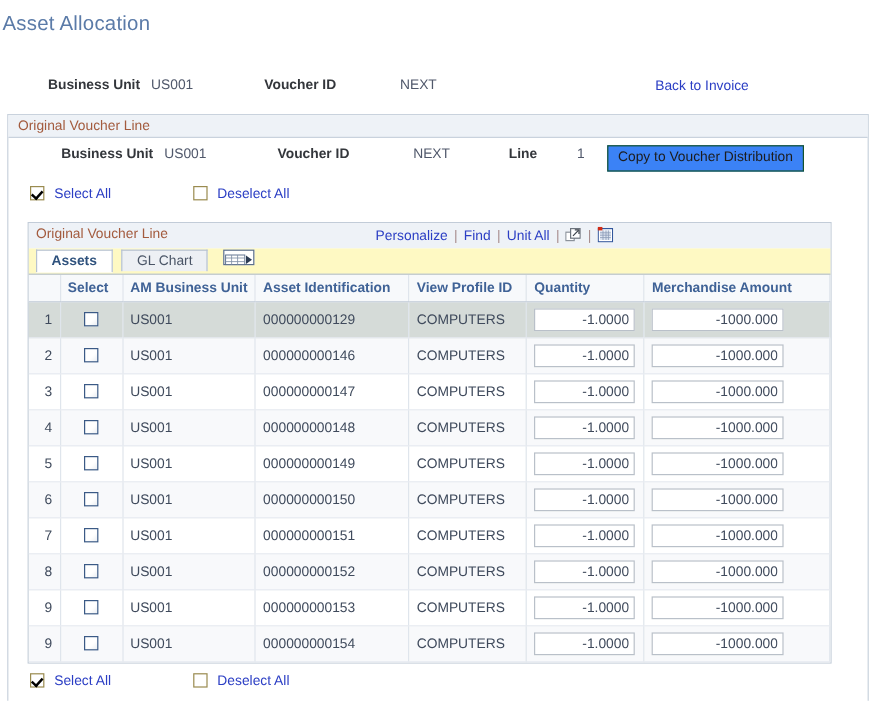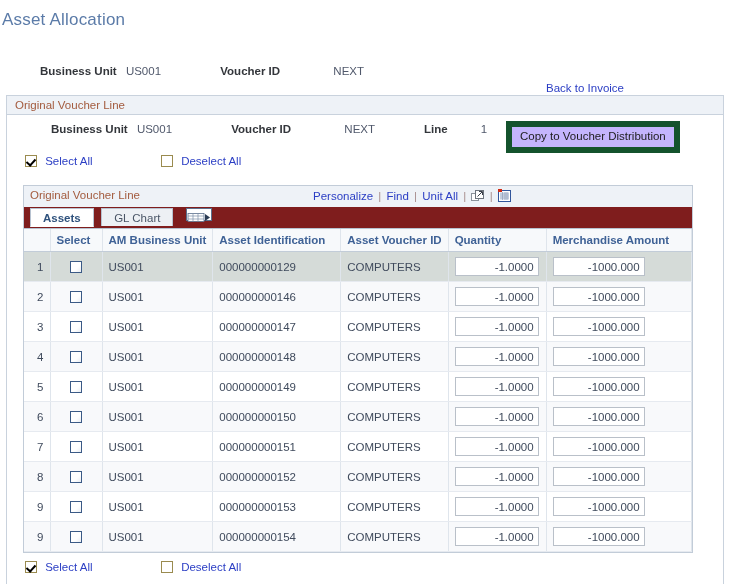--- a/index.html
+++ b/index.html
@@ -31,21 +31,21 @@
   }
   .lbl { font-weight: bold; color: #33363b; }
   .val { color: #50586b; }
 
   .link {
     color: #2b3ec4;
     text-decoration: none;
     font-size: 11.5px;
   }
 
-  .back-link { position: absolute; left: 546px; top: 17px; text-align: center; }
+  .back-link { position: absolute; left: 546px; top: 1px; text-align: center; }
 
   
   .panel {
     margin: 6px 14px 0 6px;
     border: 1px solid #c9d2dd;
     background: #ffffff;
   }
   .panel-header {
     background: #eef2f7;
     border-bottom: 1px solid #c9d2dd;
@@ -61,22 +61,22 @@
     position: relative;
     height: 26px;
     padding-left: 44px;
     font-size: 11.5px;
     white-space: nowrap;
   }
   .btn-copy {
     position: absolute;
     left: 499px;
     top: -2px;
-    background: #c4b5fd;
-    border: 6px solid #14532d;
+    background: #3b82f6;
+    border: 1px solid #14532d;
     color: #1c1c1c;
     font-size: 11.5px;
     font-family: "Liberation Sans", sans-serif;
     padding: 3px 8px 4px 8px;
     cursor: pointer;
     line-height: 13px;
   }
 
   
   .selrow {
@@ -162,21 +162,21 @@
     border-top: 3.5px solid transparent;
     border-bottom: 3.5px solid transparent;
   }
   .arrow-btn.left::after  { left: 3px;  border-right: 5px solid #5b6674; }
   .arrow-btn.right::after { left: 4px;  border-left: 5px solid #5b6674; }
 
   
   .tabs {
     position: relative;
     height: 22px;
-    background: #7f1d1d;
+    background: #fef9c3;
     padding-left: 6px;
     border-bottom: 1px solid #b7c2d0;
   }
   .tab {
     display: inline-block;
     font-size: 11.5px;
     padding: 3px 12px 2px 12px;
     border: 1px solid #b7c2d0;
     border-bottom: none;
     margin-right: 3px;
@@ -254,21 +254,21 @@
     width: 84px;
     border: 1px solid #b9c0c9;
     background: #ffffff;
     font-family: "Liberation Sans", sans-serif;
     font-size: 11.5px;
     color: #3f4a5c;
     text-align: right;
     padding: 2px 4px 2px 2px;
     height: 19px;
   }
-  input.cell.wide { width: 92px; }
+  input.cell.wide { width: 110px; }
 </style>
 </head>
 <body>
 
 <div class="page-title">Asset Allocation</div>
 
 <div class="topinfo">
   <span class="lbl">Business Unit</span>
   <span class="val" style="padding-left:6px">US001</span>
   <span class="lbl" style="padding-left:56px">Voucher ID</span>
@@ -345,21 +345,21 @@
         </span>
       </div>
 
       <table class="grid">
         <thead>
           <tr>
             <th class="c-num"></th>
             <th class="c-sel">Select</th>
             <th class="c-bu">AM Business Unit</th>
             <th class="c-aid">Asset Identification</th>
-            <th class="c-pid">Asset Voucher ID</th>
+            <th class="c-pid">View Profile ID</th>
             <th class="c-qty">Quantity</th>
             <th>Merchandise Amount</th>
           </tr>
         </thead>
         <tbody>
             <tr class="r-hl">
               <td class="num">1</td>
               <td class="sel"><span class="chk-blue"></span></td>
               <td>US001</td>
               <td>000000000129</td>

